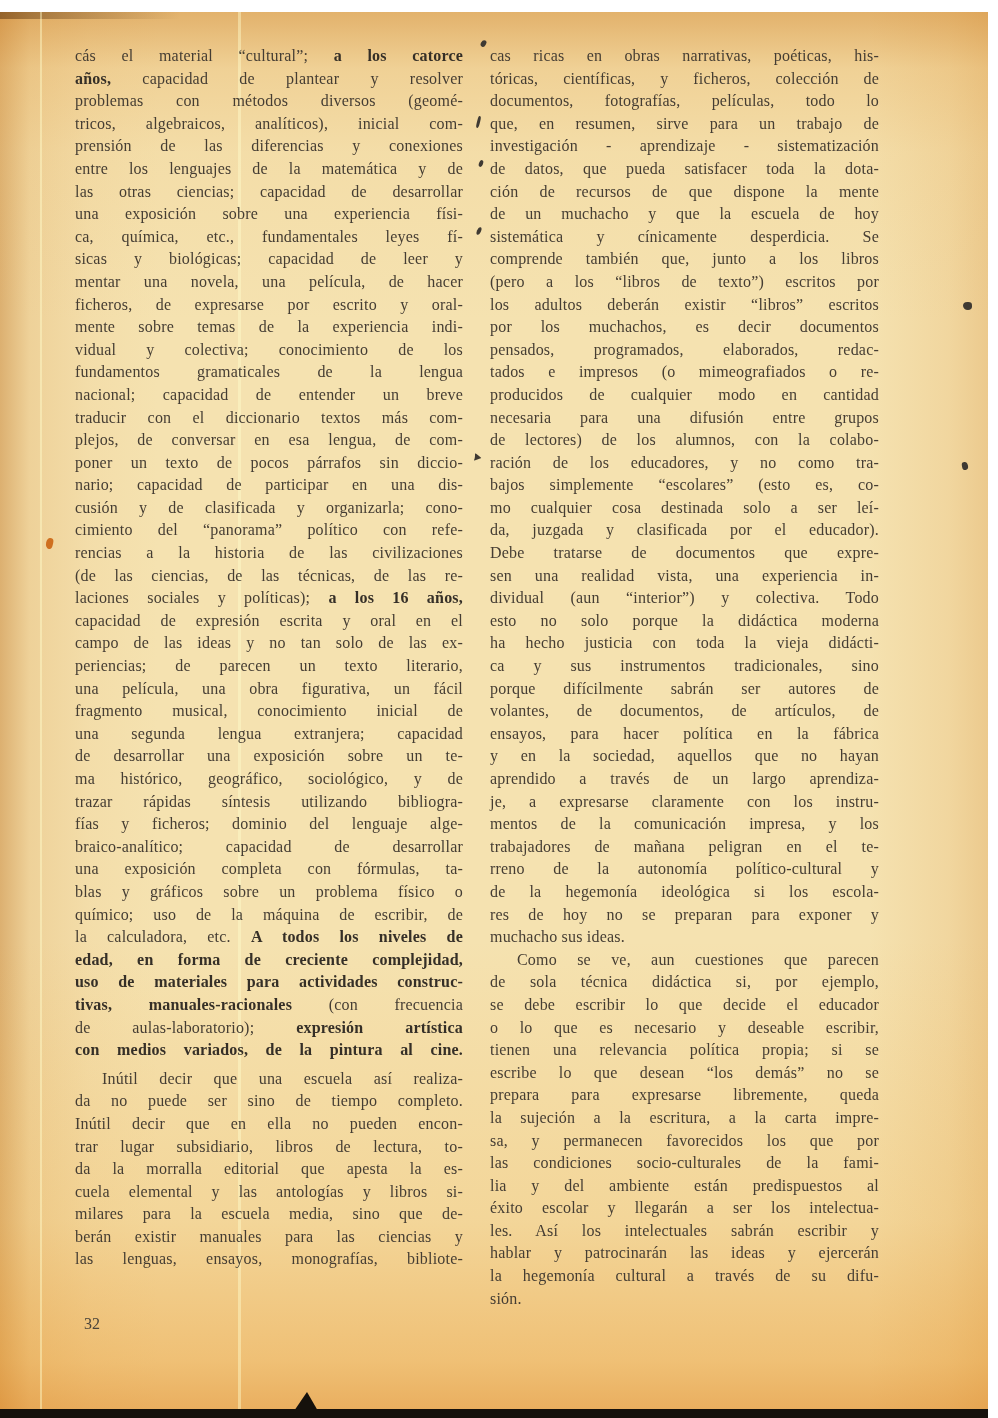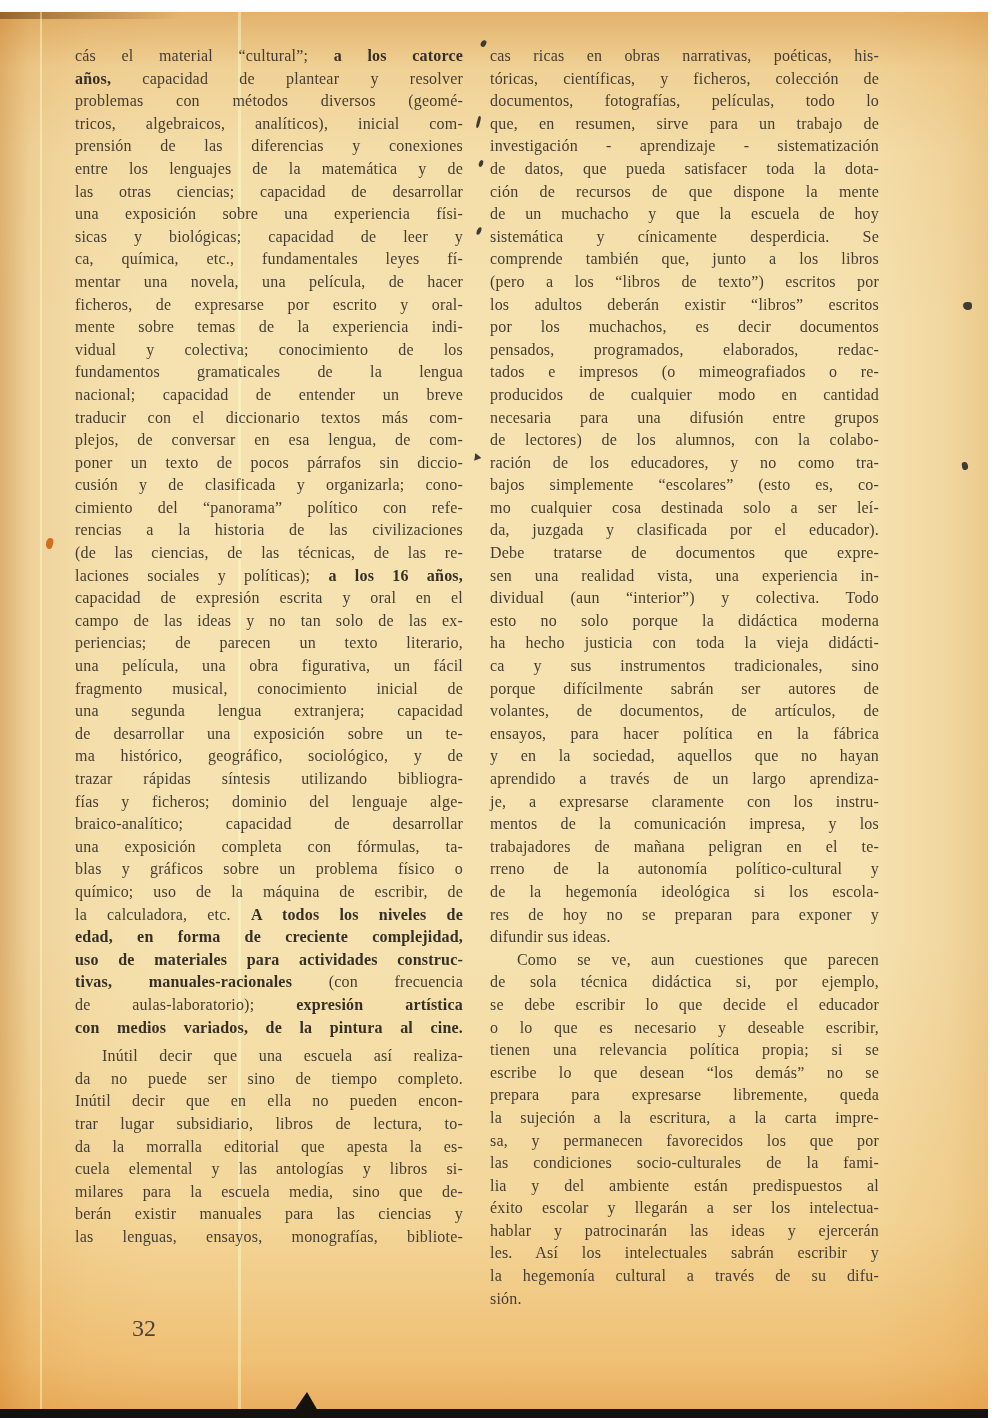--- a/index.html
+++ b/index.html
@@ -36,21 +36,21 @@
     text-align:justify;
     letter-spacing:0.2px;
   }
   .line { text-align-last:justify; height:22.6px; overflow:visible; }
   .line.short { text-align-last:left; }
   .line.indent { text-indent:27px; }
   .line.gap { margin-top:6px; }
   .bold, .line b { font-weight:bold; color:#352f27; }
   .page-number {
     position:absolute; left:84px; top:1303px;
-    font-size:24px; color:#4a443a;margin-left:48px;
+    font-size:16px; color:#4a443a;
   }
   .bottom-bar {
     position:absolute; left:0; bottom:0; width:100%; height:9px;
     background:#15110c;
   }
   .bottom-triangle {
     position:absolute; left:294px; bottom:7px;
     width:0; height:0;
     border-left:13px solid transparent;
     border-right:11px solid transparent;
@@ -80,31 +80,32 @@
 
   <div class="col" style="left:75px;" id="col-left">
       <div class="line"><span>cás el material “cultural”; </span><span class="bold">a los catorce</span></div>
       <div class="line"><span class="bold">años,</span><span> capacidad de plantear y resolver</span></div>
       <div class="line"><span>problemas con métodos diversos (geomé-</span></div>
       <div class="line"><span>tricos, algebraicos, analíticos), inicial com-</span></div>
       <div class="line"><span>prensión de las diferencias y conexiones</span></div>
       <div class="line"><span>entre los lenguajes de la matemática y de</span></div>
       <div class="line"><span>las otras ciencias; capacidad de desarrollar</span></div>
       <div class="line"><span>una exposición sobre una experiencia físi-</span></div>
+      <div class="line"><span>ca, química, etc., fundamentales leyes fí-</span></div>
       <div class="line"><span>sicas y biológicas; capacidad de leer y</span></div>
-      <div class="line"><span>ca, química, etc., fundamentales leyes fí-</span></div>
       <div class="line"><span>mentar una novela, una película, de hacer</span></div>
       <div class="line"><span>ficheros, de expresarse por escrito y oral-</span></div>
       <div class="line"><span>mente sobre temas de la experiencia indi-</span></div>
       <div class="line"><span>vidual y colectiva; conocimiento de los</span></div>
       <div class="line"><span>fundamentos gramaticales de la lengua</span></div>
       <div class="line"><span>nacional; capacidad de entender un breve</span></div>
       <div class="line"><span>traducir con el diccionario textos más com-</span></div>
       <div class="line"><span>plejos, de conversar en esa lengua, de com-</span></div>
       <div class="line"><span>poner un texto de pocos párrafos sin diccio-</span></div>
+      <div class="line"><span>nario; capacidad de participar en una dis-</span></div>
       <div class="line"><span>cusión y de clasificada y organizarla; cono-</span></div>
       <div class="line"><span>cimiento del “panorama” político con refe-</span></div>
       <div class="line"><span>rencias a la historia de las civilizaciones</span></div>
       <div class="line"><span>(de las ciencias, de las técnicas, de las re-</span></div>
       <div class="line"><span>laciones sociales y políticas); </span><span class="bold">a los 16 años,</span></div>
       <div class="line"><span>capacidad de expresión escrita y oral en el</span></div>
       <div class="line"><span>campo de las ideas y no tan solo de las ex-</span></div>
       <div class="line"><span>periencias; de parecen un texto literario,</span></div>
       <div class="line"><span>una película, una obra figurativa, un fácil</span></div>
       <div class="line"><span>fragmento musical, conocimiento inicial de</span></div>
@@ -166,35 +167,35 @@
       <div class="line"><span>volantes, de documentos, de artículos, de</span></div>
       <div class="line"><span>ensayos, para hacer política en la fábrica</span></div>
       <div class="line"><span>y en la sociedad, aquellos que no hayan</span></div>
       <div class="line"><span>aprendido a través de un largo aprendiza-</span></div>
       <div class="line"><span>je, a expresarse claramente con los instru-</span></div>
       <div class="line"><span>mentos de la comunicación impresa, y los</span></div>
       <div class="line"><span>trabajadores de mañana peligran en el te-</span></div>
       <div class="line"><span>rreno de la autonomía político-cultural y</span></div>
       <div class="line"><span>de la hegemonía ideológica si los escola-</span></div>
       <div class="line"><span>res de hoy no se preparan para exponer y</span></div>
-      <div class="line short"><span>difundir sus ideas.</span></div>
+      <div class="line short"><span>muchacho sus ideas.</span></div>
       <div class="line indent"><span>Como se ve, aun cuestiones que parecen</span></div>
       <div class="line"><span>de sola técnica didáctica si, por ejemplo,</span></div>
       <div class="line"><span>se debe escribir lo que decide el educador</span></div>
       <div class="line"><span>o lo que es necesario y deseable escribir,</span></div>
       <div class="line"><span>tienen una relevancia política propia; si se</span></div>
       <div class="line"><span>escribe lo que desean “los demás” no se</span></div>
       <div class="line"><span>prepara para expresarse libremente, queda</span></div>
       <div class="line"><span>la sujeción a la escritura, a la carta impre-</span></div>
       <div class="line"><span>sa, y permanecen favorecidos los que por</span></div>
       <div class="line"><span>las condiciones socio-culturales de la fami-</span></div>
       <div class="line"><span>lia y del ambiente están predispuestos al</span></div>
       <div class="line"><span>éxito escolar y llegarán a ser los intelectua-</span></div>
+      <div class="line"><span>les. Así los intelectuales sabrán escribir y</span></div>
       <div class="line"><span>hablar y patrocinarán las ideas y ejercerán</span></div>
-      <div class="line"><span>les. Así los intelectuales sabrán escribir y</span></div>
       <div class="line"><span>la hegemonía cultural a través de su difu-</span></div>
       <div class="line short"><span>sión.</span></div>
     </div>
 
   <div class="page-number">32</div>
 
   <span class="speck s1"></span>
   <span class="speck s2"></span>
   <span class="speck s3"></span>
   <span class="speck s4"></span>

